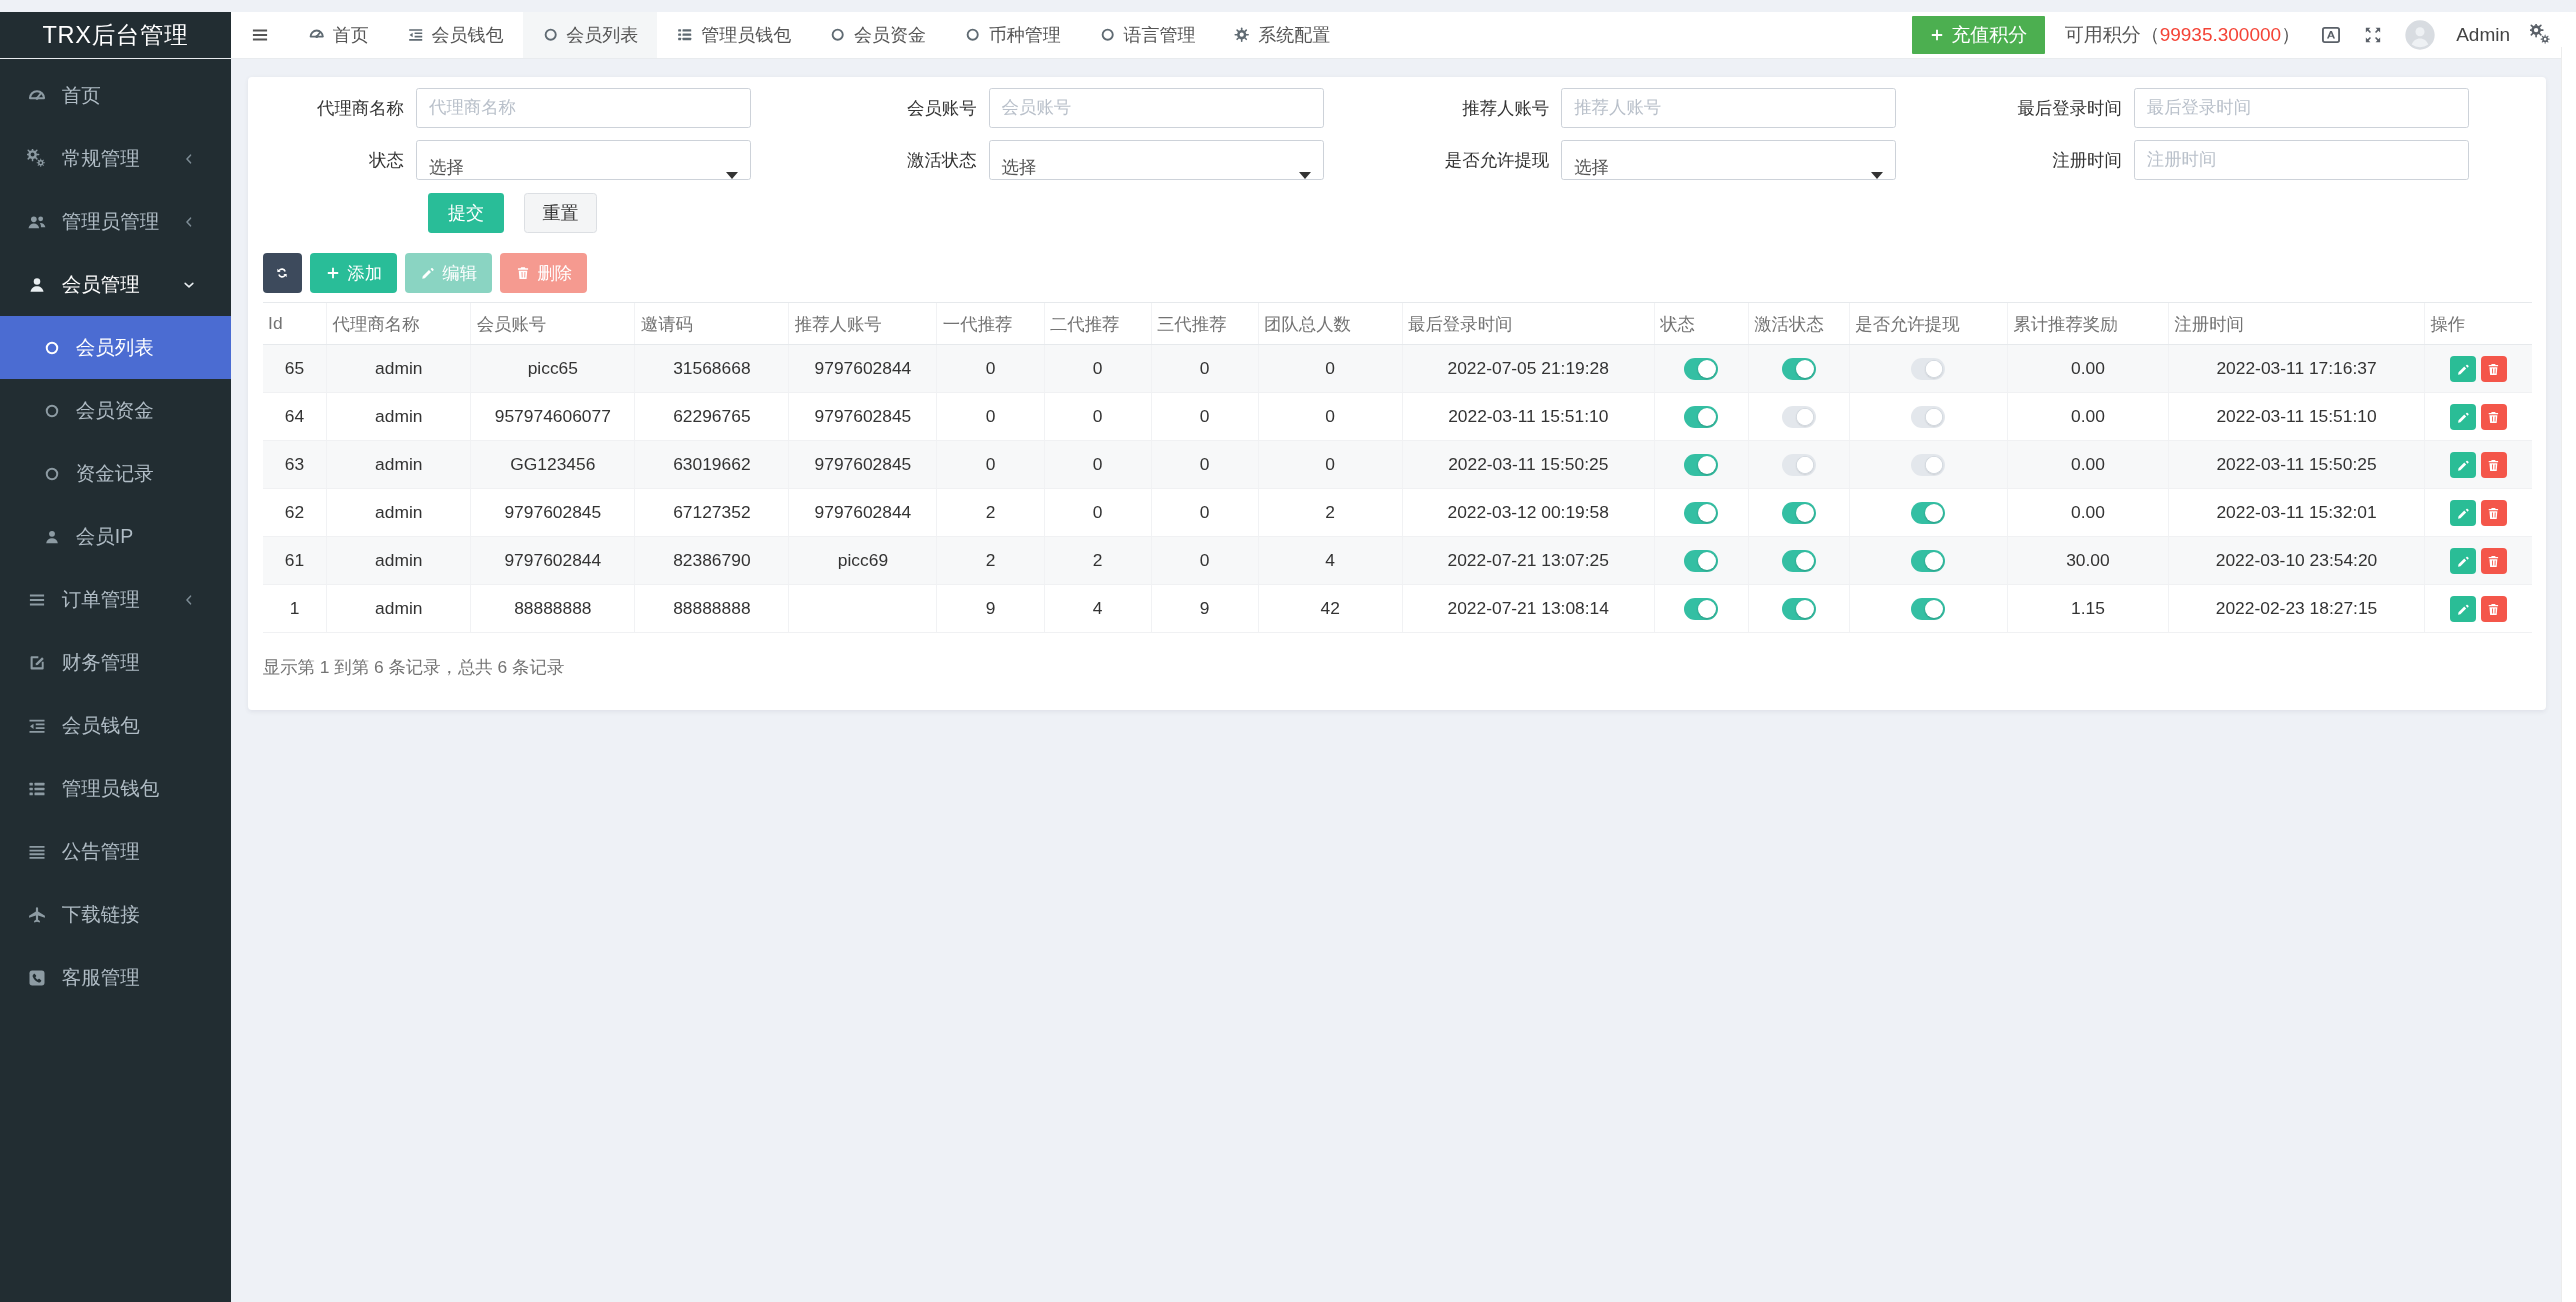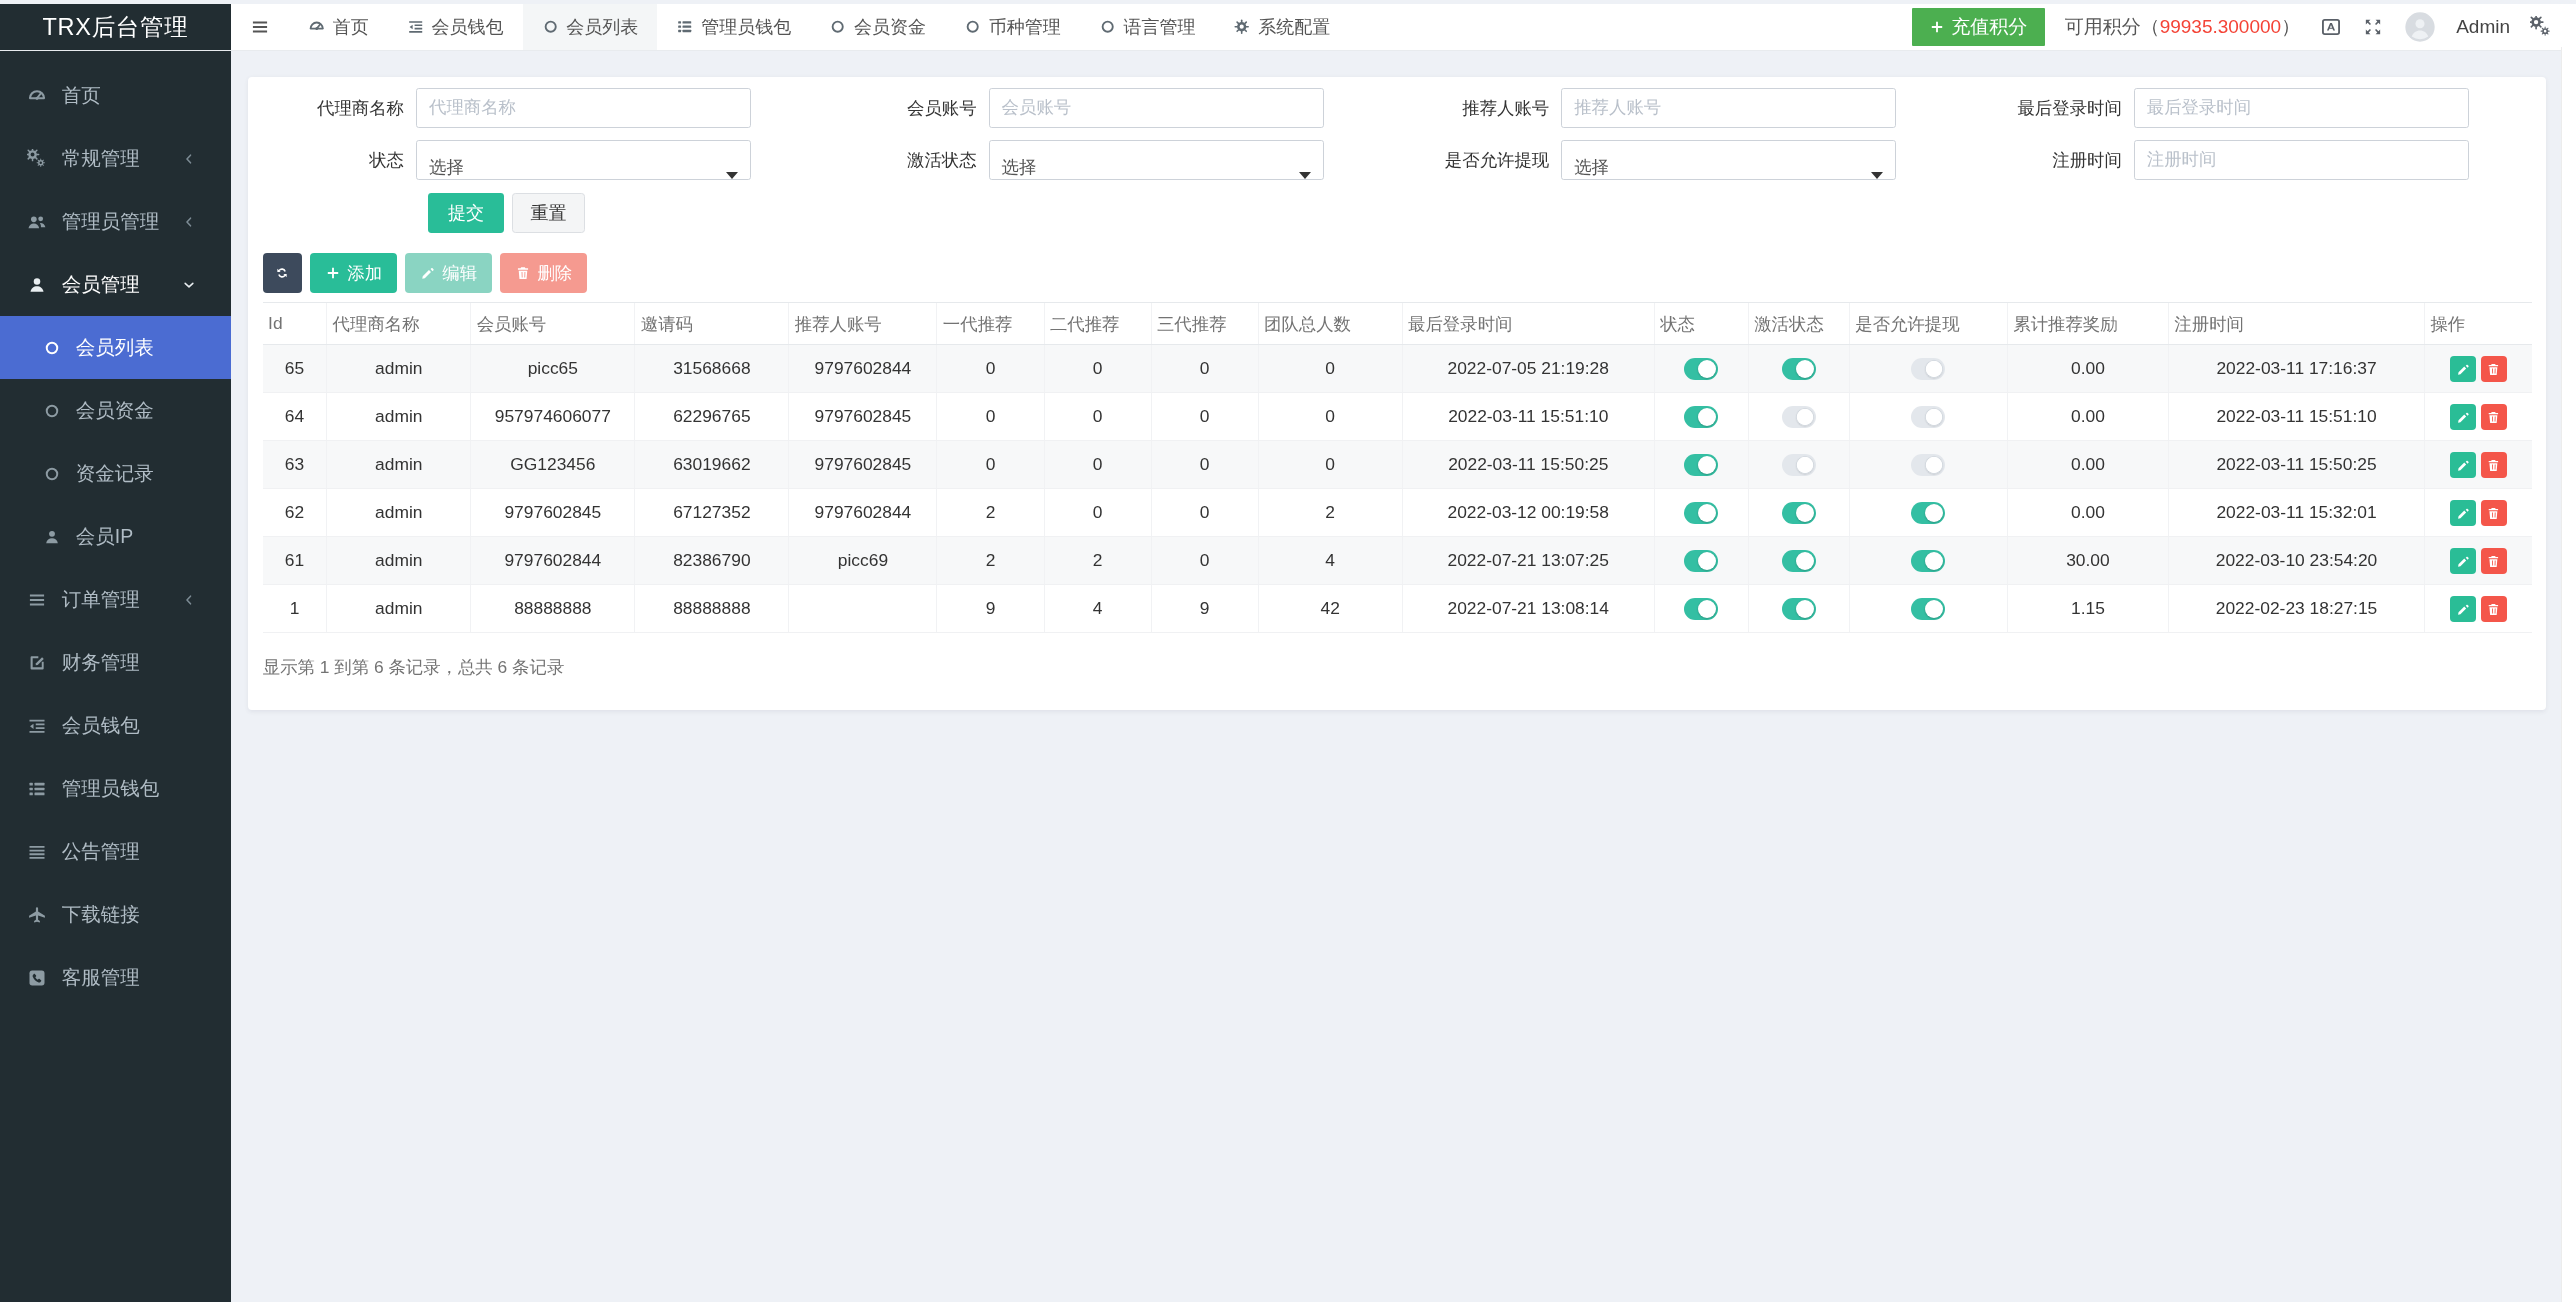--- a/index.html
+++ b/index.html
@@ -11,21 +11,21 @@
   }
   *{box-sizing:border-box}
   html,body{margin:0;padding:0}
   body{width:2576px;height:1302px;position:relative;overflow:hidden;
        font-family:"Liberation Sans","DejaVu Sans",sans-serif;background:var(--content-bg,#eef1f6);color:#333}
 
   .ic{width:1em;height:1em;display:inline-block;vertical-align:middle;flex:none}
   .ic svg{width:100%;height:100%;display:block}
 
   
-  .topbar{position:absolute;left:0;top:4px;width:2576px;height:47px;background:#fff;
+  .topbar{position:absolute;left:0;top:12px;width:2576px;height:47px;background:#fff;
           display:flex;align-items:stretch;border-bottom:0.7px solid #e8ebee;z-index:6}
   .brand{width:231px;flex:none;background:var(--sidebar-bg,#222d32);color:#fff;font-size:23.5px;
          display:flex;align-items:center;justify-content:center;letter-spacing:0.7px}
   .hamburger{display:flex;align-items:center;padding:0 19px;color:#555;font-size:20px;cursor:pointer}
   .topnav{display:flex;align-items:stretch}
   .nav-item{display:flex;align-items:center;gap:7.4px;padding:0 19px;font-size:18px;color:#555;cursor:pointer}
   .nav-item .ic{font-size:17.4px;color:#5f6a72}
   .nav-item.active{background:#f4f6f7}
   .topbar-right{margin-left:auto;display:flex;align-items:center;gap:20px;padding-right:24px}
   .recharge{display:flex;align-items:center;gap:6px;background:var(--recharge-green,#4caf50);color:#fff;
@@ -64,21 +64,21 @@
 
   .filters{display:grid;grid-template-columns:repeat(4,1fr);row-gap:12px;padding:10.7px 8px 0 0}
   .fgroup{display:flex;align-items:center}
   .flabel{width:168px;text-align:right;padding-right:12px;font-size:17.4px;color:#333;flex:none}
   .fctrl{width:335px;height:40px;border:0.7px solid #cdd2d9;border-radius:2.7px;background:#fff;
          font-size:17.4px;padding:0 12px;color:#333;font-family:inherit;outline:none}
   input.fctrl::placeholder{color:#b9c0ca}
   .fselect{display:flex;align-items:flex-end;justify-content:space-between;color:#555;cursor:pointer}
   .caret{width:0;height:0;border-left:6px solid transparent;border-right:6px solid transparent;border-top:7.4px solid #333}
 
-  .form-actions{padding:13.4px 0 0 180px;display:flex;gap:8px}
+  .form-actions{padding:13.4px 0 0 180px;display:flex;gap:20px}
   .btn{height:40px;border-radius:3.4px;font-size:18px;border:none;cursor:pointer;font-family:inherit}
   .btn.submit{background:var(--accent,#29bd98);color:#fff;padding:0 20px}
   .btn.reset{background:#f4f5f6;border:0.7px solid #dcdfe3;color:#333;padding:0 17.4px}
 
   .toolbar{margin:20px 14.8px 0;display:flex;gap:8px}
   .tbtn{height:40px;border:none;border-radius:4px;color:#fff;font-size:17.4px;display:flex;align-items:center;
         gap:6.7px;padding:0 14.8px;cursor:pointer;font-family:inherit}
   .tbtn .ic{font-size:16px}
   .tbtn.dark{background:var(--dark-btn,#3d4a5c);width:39px;justify-content:center;padding:0}
   .tbtn.green{background:var(--accent,#29bd98)}

